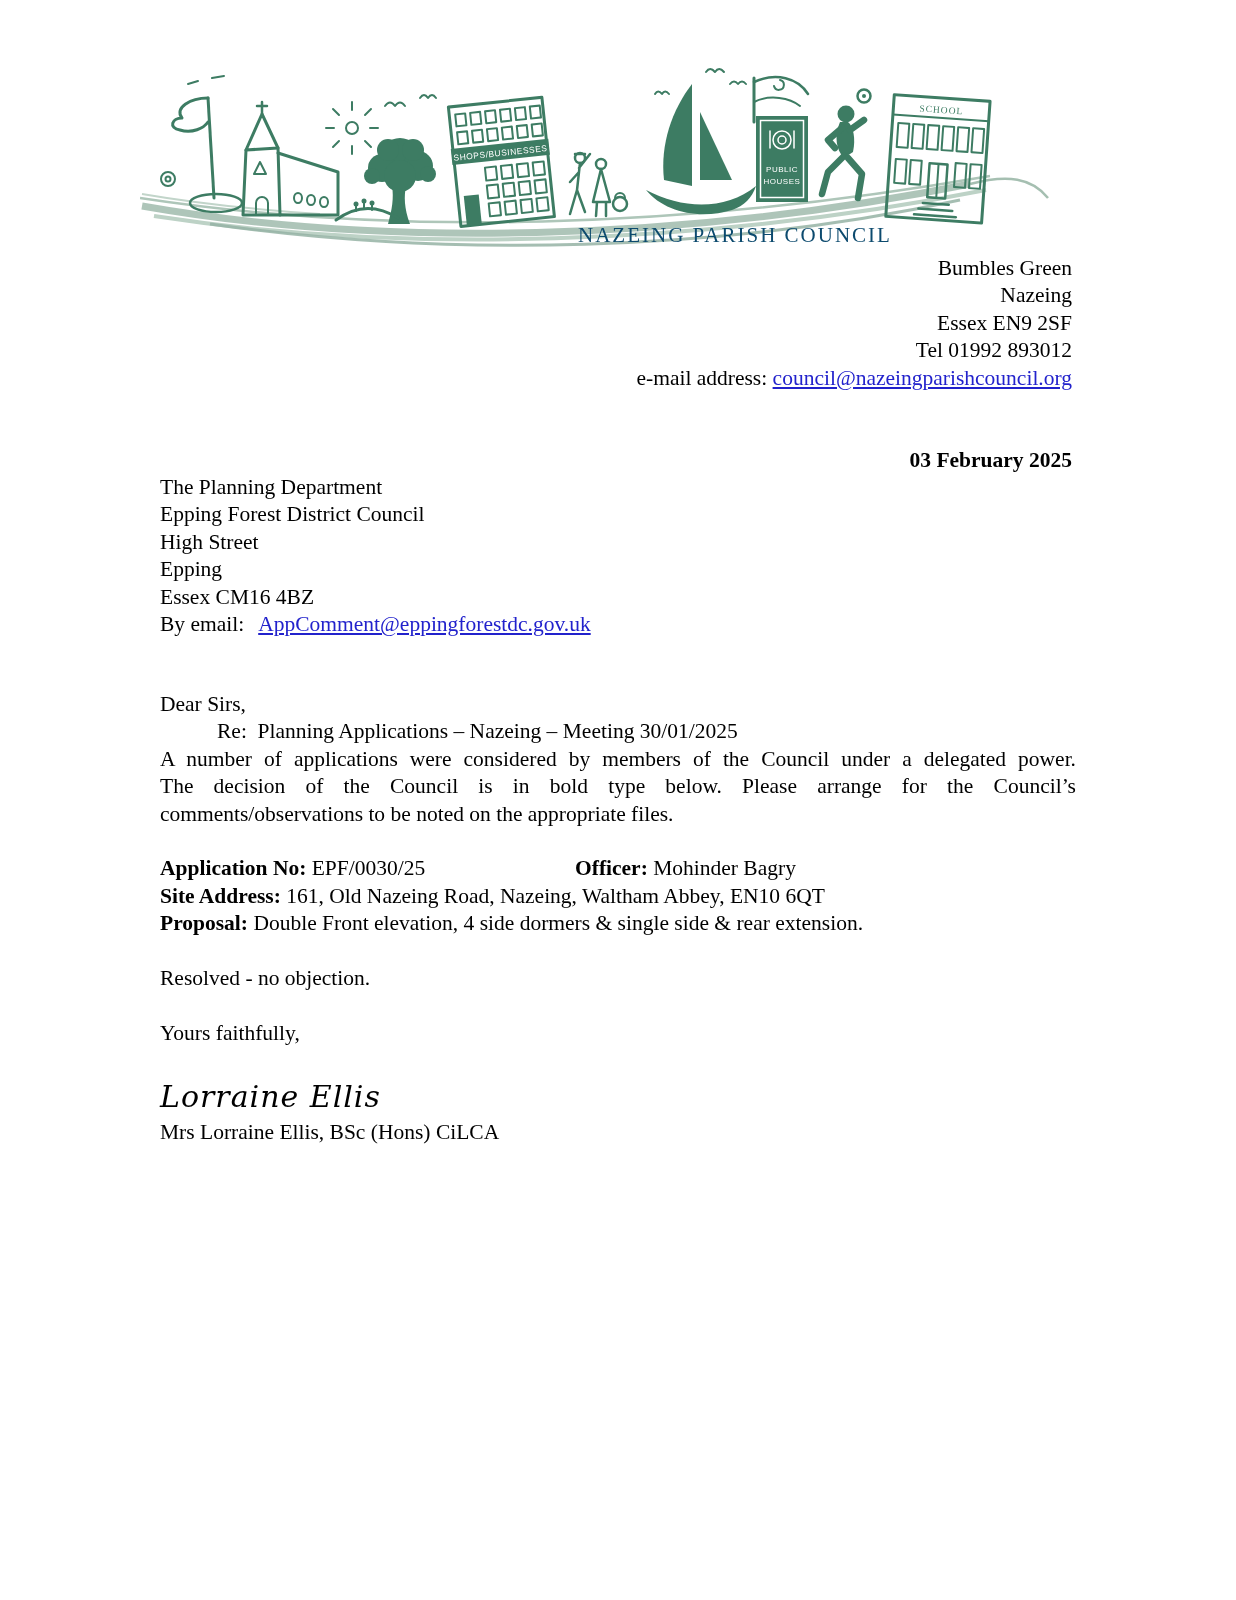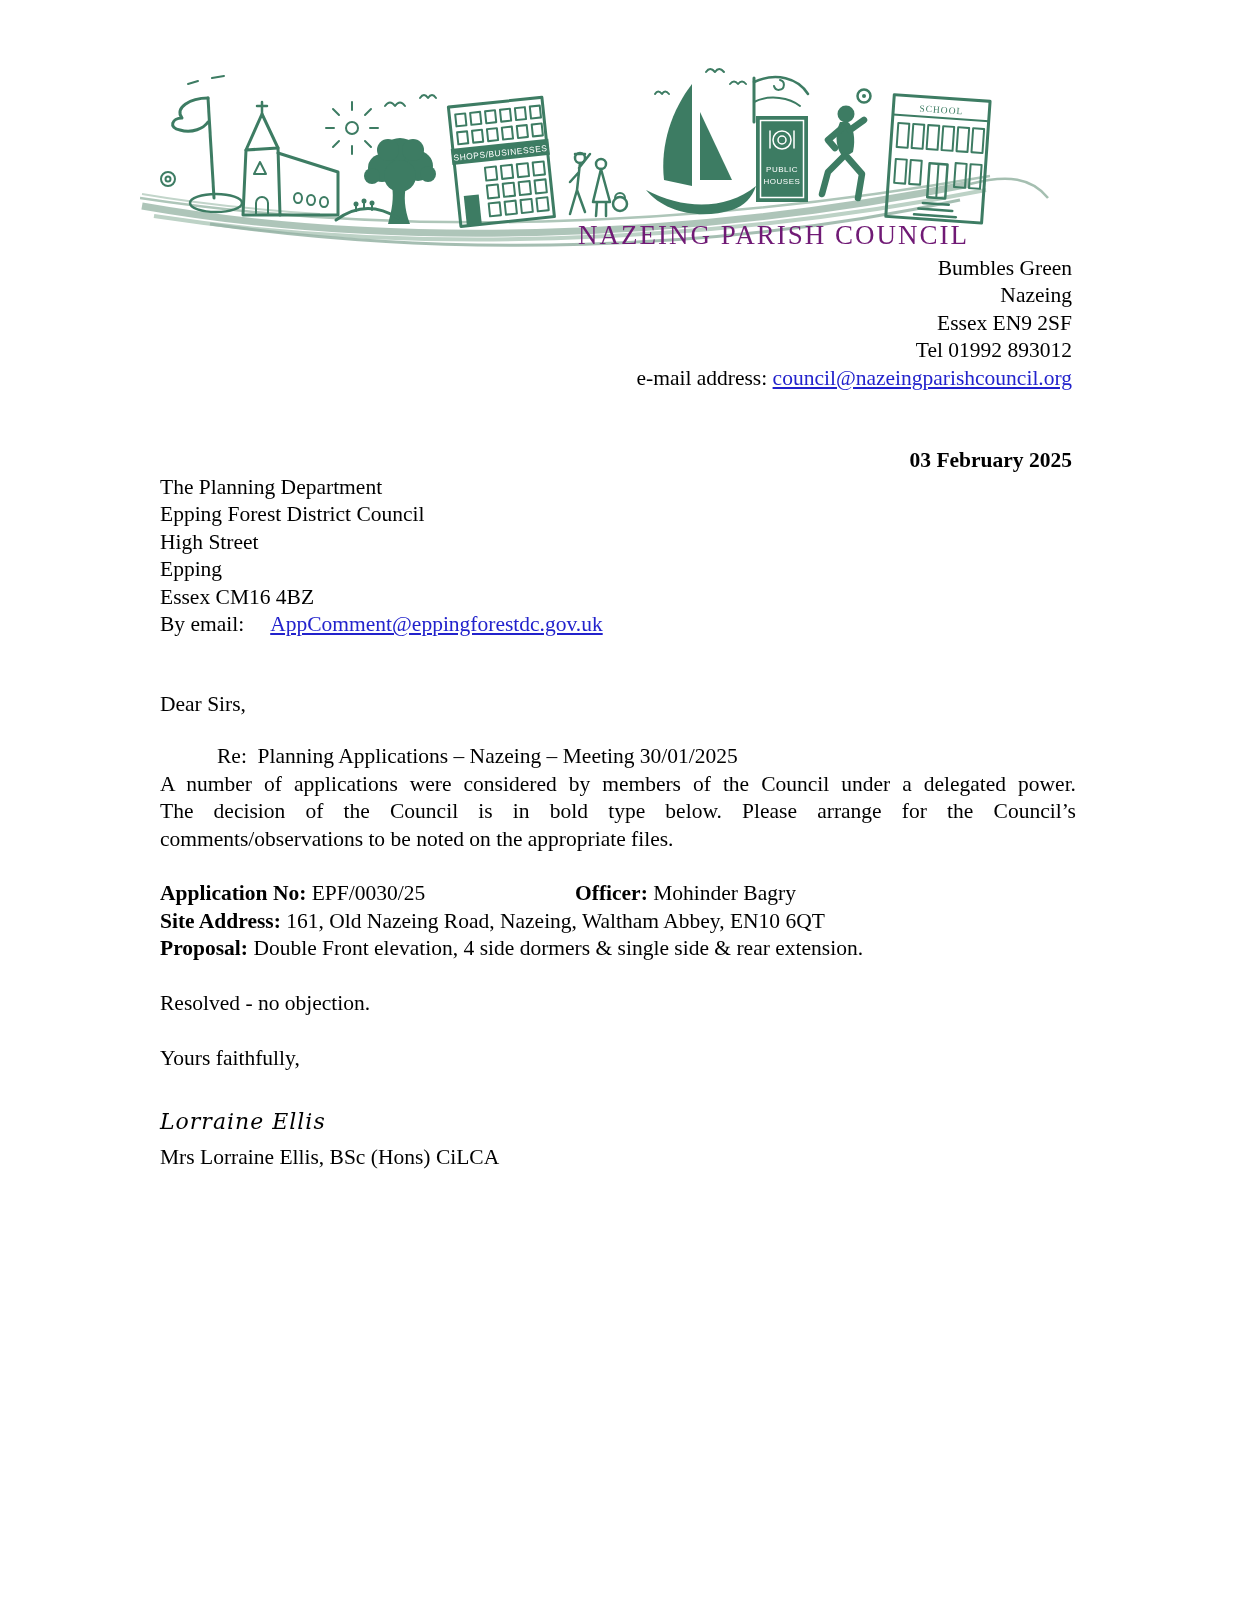--- a/index.html
+++ b/index.html
@@ -10,40 +10,40 @@
     background:#ffffff;
     font-family:"Liberation Serif", serif;
     font-size:21.5px;
     line-height:27.4px;
     color:#000;
     overflow:hidden;
   }
   .letterhead-svg{position:absolute;left:140px;top:58px;}
   .council-title{
     position:absolute;left:578px;top:220px;
-    font-size:27px;line-height:30px;letter-spacing:2px;
-    color:#701a75;white-space:nowrap;
+    font-size:21px;line-height:30px;letter-spacing:2px;
+    color:#0c4a6e;white-space:nowrap;
   }
   .sender{position:absolute;top:255px;right:164px;text-align:right;}
   .letter-date{position:absolute;top:447px;right:164px;text-align:right;font-weight:bold;}
   .recipient{position:absolute;top:474px;left:160px;}
   .letter-body{position:absolute;top:691px;left:160px;width:916px;}
   .gap{height:27.4px;}
   .link{color:#2222cc;text-decoration:underline;cursor:pointer;}
-  .pre{white-space:pre-wrap;margin-top:25px;}
+  .pre{white-space:pre-wrap;}
   .subject{padding-left:57px;}
   .jline{text-align:justify;text-align-last:justify;}
   .lbl{font-weight:bold;}
   .appcell{display:inline-block;width:415px;}
   .resolution{font-weight:normal;}
-  .byemail-link{margin-left:26px;}
+  .byemail-link{margin-left:14px;}
   .signature{
     font-family:"DejaVu Serif", serif;
     font-style:italic;
-    font-size:22px;
+    font-size:30px;
     line-height:44px;
     letter-spacing:1px;
   }
   
   .st{stroke:#3d7c63;fill:none;stroke-width:3;stroke-linecap:round;stroke-linejoin:round;}
   .st2{stroke:#3d7c63;fill:none;stroke-width:2;stroke-linecap:round;stroke-linejoin:round;}
   .st25{stroke:#3d7c63;fill:none;stroke-width:2.5;stroke-linecap:round;stroke-linejoin:round;}
   .fl{fill:#3d7c63;stroke:none;}
   .limb{stroke:#3d7c63;fill:none;stroke-width:6.5;stroke-linecap:round;stroke-linejoin:round;}
   .wht{stroke:#ffffff;fill:none;stroke-width:1.5;stroke-linecap:round;}

